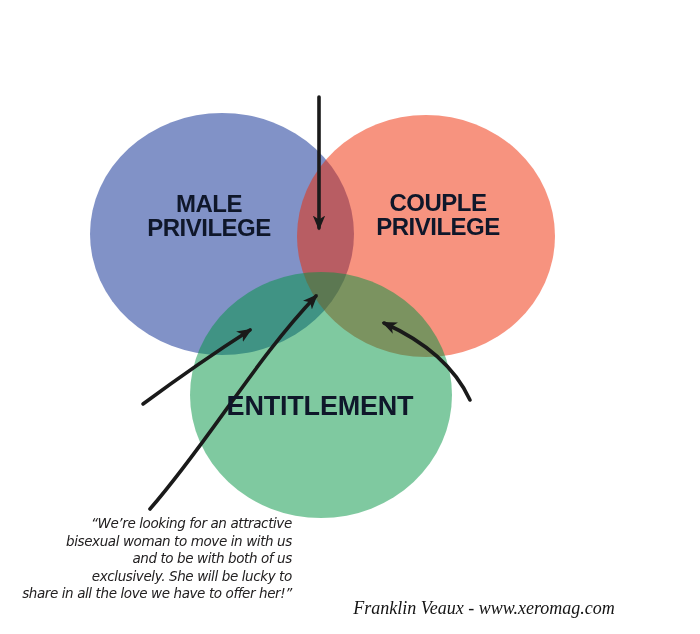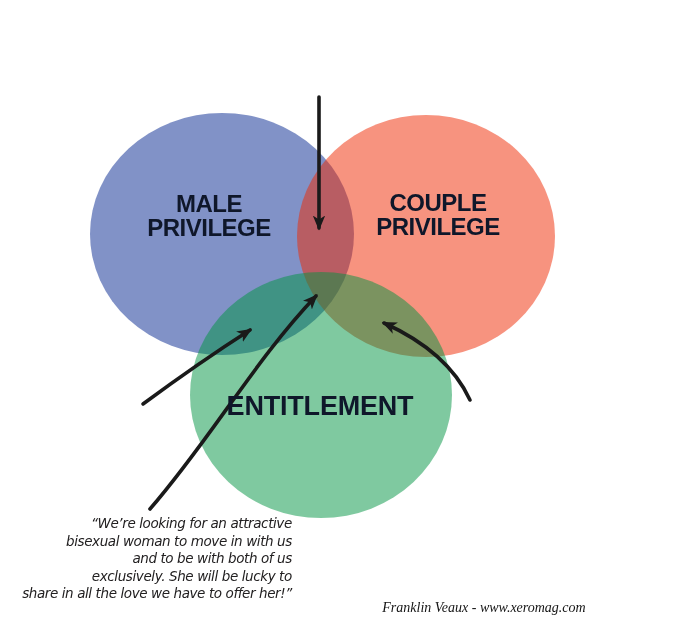--- a/index.html
+++ b/index.html
@@ -44,21 +44,21 @@
     font-family:"Liberation Serif","DejaVu Serif",serif;
     font-style:italic;font-weight:bold;
     font-size:24px;line-height:30px;
     color:#141414;
     white-space:pre-line;
   }
   .attribution{
     left:484px;top:608px;
     font-family:"Liberation Serif","DejaVu Serif",serif;
     font-style:italic;
-    font-size:14px;
+    font-size:18px;
     color:#141414;
     white-space:nowrap;
   }
 </style>
 </head>
 <body>
 
 <div id="canvas">
 
   <svg width="700" height="634" viewBox="0 0 700 634">

